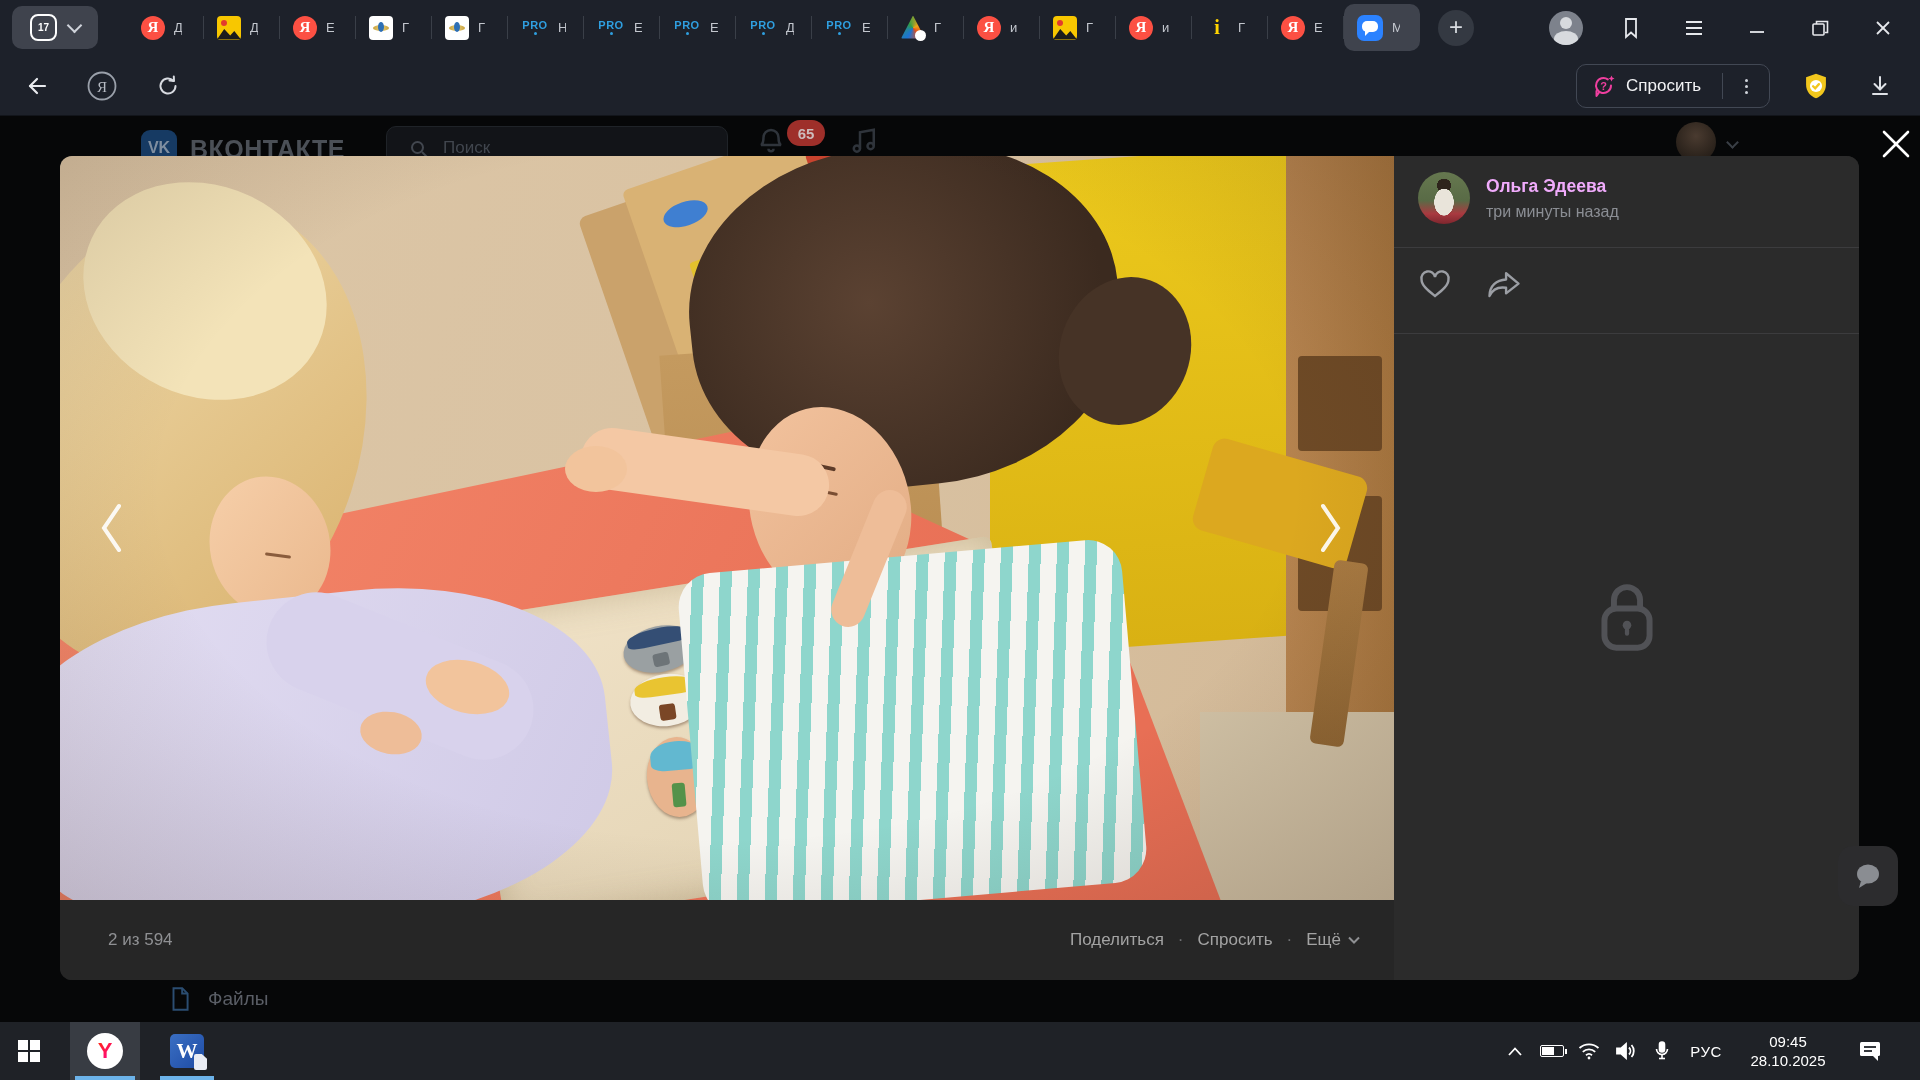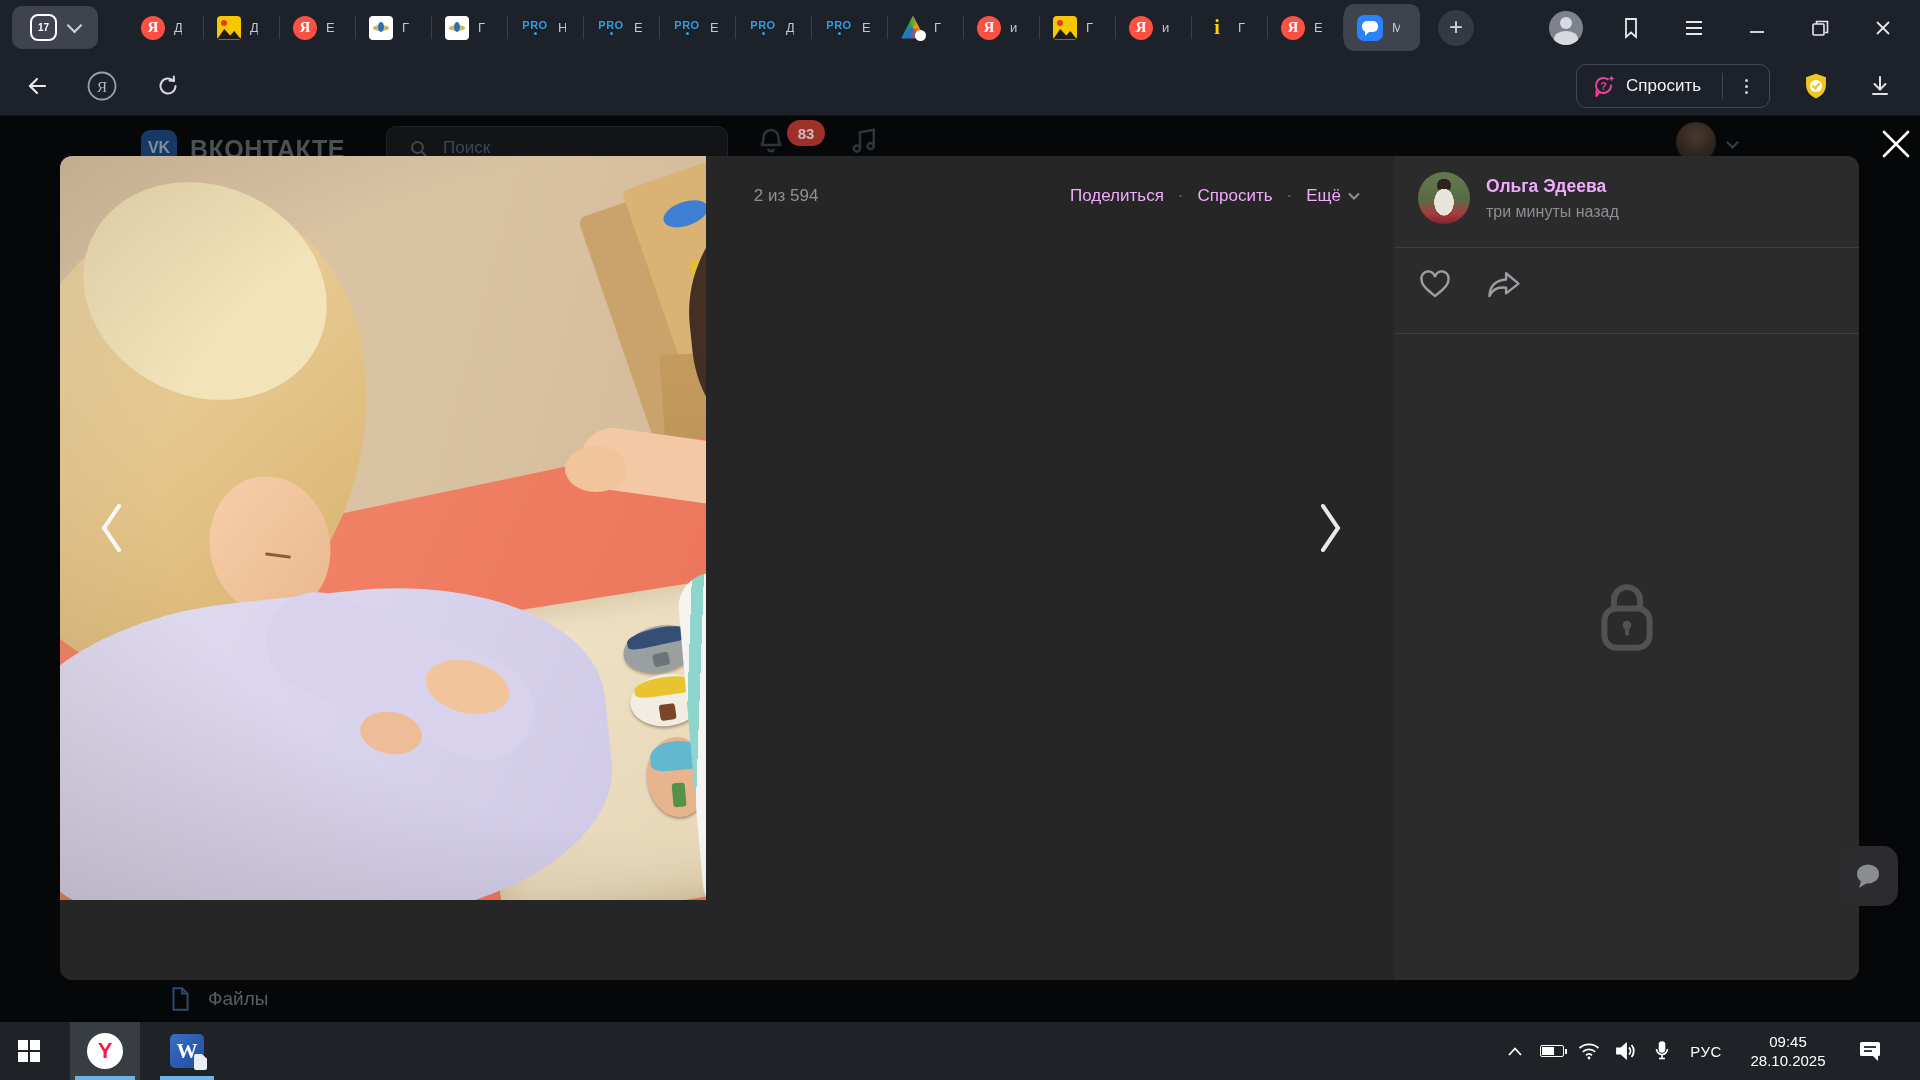--- a/index.html
+++ b/index.html
@@ -84,28 +84,28 @@
   .vk-avchev { position:absolute; left:1728px; top:22px; width:9px; height:9px; border-right:2px solid #3a3f46;
                border-bottom:2px solid #3a3f46; transform:rotate(45deg); }
   .files-row { position:absolute; left:168px; top:870px; display:flex; align-items:center; gap:16px; }
   .files-row .t { color:#5a5e66; font-size:19px; }
   .fab { position:absolute; left:1838px; top:846px; width:60px; height:60px; border-radius:15px; background:#2c2c2e;
          display:flex; align-items:center; justify-content:center; z-index:25; }
 
   
   .photobox { position:absolute; left:60px; top:156px; width:1799px; height:824px; border-radius:12px; overflow:hidden;
               display:flex; z-index:10; background:#262626; }
-  .pv-left { width:1334px; display:flex; flex-direction:row; }
+  .pv-left { width:1334px; display:flex; flex-direction:column; }
   .pv-photo { position:relative; width:1334px; height:744px; overflow:hidden;
               background:linear-gradient(105deg,#dcc6a6,#d9c2a2 55%,#d2b896); }
   .pv-bar { width:1334px; height:80px; background:#262626; display:flex; align-items:center;
             justify-content:space-between; padding:0 34px 0 48px; }
   .pv-bar .cnt { color:#8f9093; font-size:17px; }
   .pv-actions { display:flex; align-items:center; gap:14px; color:#6f7073; font-size:17px; }
-  .pv-actions .a { color:#f0abfc; }
+  .pv-actions .a { color:#a3a3a3; }
   .pv-actions .more { display:flex; align-items:center; gap:7px; }
   .pv-side { width:465px; height:824px; background:#2b2b2b; position:relative; }
   .sd-av { position:absolute; left:24px; top:16px; width:52px; height:52px; border-radius:50%; overflow:hidden;
            background:
              radial-gradient(ellipse 16px 22px at 50% 58%, #e9e4da 0 60%, transparent 62%),
              radial-gradient(circle 7px at 50% 26%, #2e241c 0 98%, transparent 100%),
              linear-gradient(180deg,#66784f 0%,#596b46 55%,#a93a40 80%,#7e262e 100%); }
   .sd-name { position:absolute; left:92px; top:20px; color:#f0abfc; font-size:17.5px; font-weight:bold; }
   .sd-time { position:absolute; left:92px; top:47px; color:#8b8e94; font-size:16px; }
   .sd-div1 { position:absolute; left:0; top:91px; width:465px; height:1px; background:#3c3c3e; }
@@ -405,21 +405,21 @@
     <svg style="position:absolute;left:22px;top:12px" width="20" height="20" viewBox="0 0 20 20" fill="none" stroke="#42474f" stroke-width="2">
       <circle cx="8.5" cy="8.5" r="5.5"></circle>
         <line x1="13" y1="13" x2="18" y2="18"></line>
     </svg>
     <span class="ph">Поиск</span>
   </div>
   <svg style="position:absolute;left:756px;top:8px" width="30" height="32" viewBox="0 0 24 24" fill="none" stroke="#2f343b" stroke-width="2">
     <path d="M6 10a6 6 0 0 1 12 0c0 5 2 6 2 6H4s2-1 2-6"></path>
       <path d="M10 19a2 2 0 0 0 4 0"></path>
   </svg>
-  <div class="vk-badge">83</div>
+  <div class="vk-badge">65</div>
   <svg style="position:absolute;left:850px;top:10px" width="30" height="30" viewBox="0 0 24 24" fill="none" stroke="#2f343b" stroke-width="2">
     <path d="M8 18V5l11-2v13"></path>
       <circle cx="5.5" cy="18" r="2.5"></circle>
       <circle cx="16.5" cy="16" r="2.5"></circle>
   </svg>
   <div class="vk-avatar"></div>
   <div class="vk-avchev"></div>
 
   <div class="files-row">
     <svg width="24" height="26" viewBox="0 0 20 24" fill="none" stroke="#2b4d71" stroke-width="1.8">

